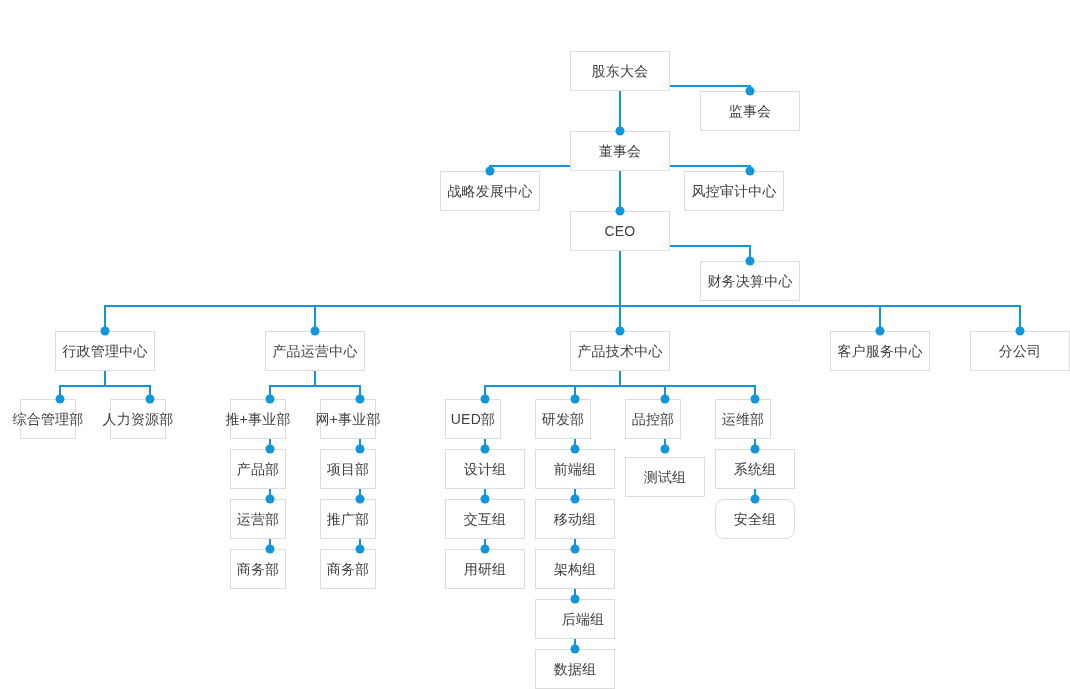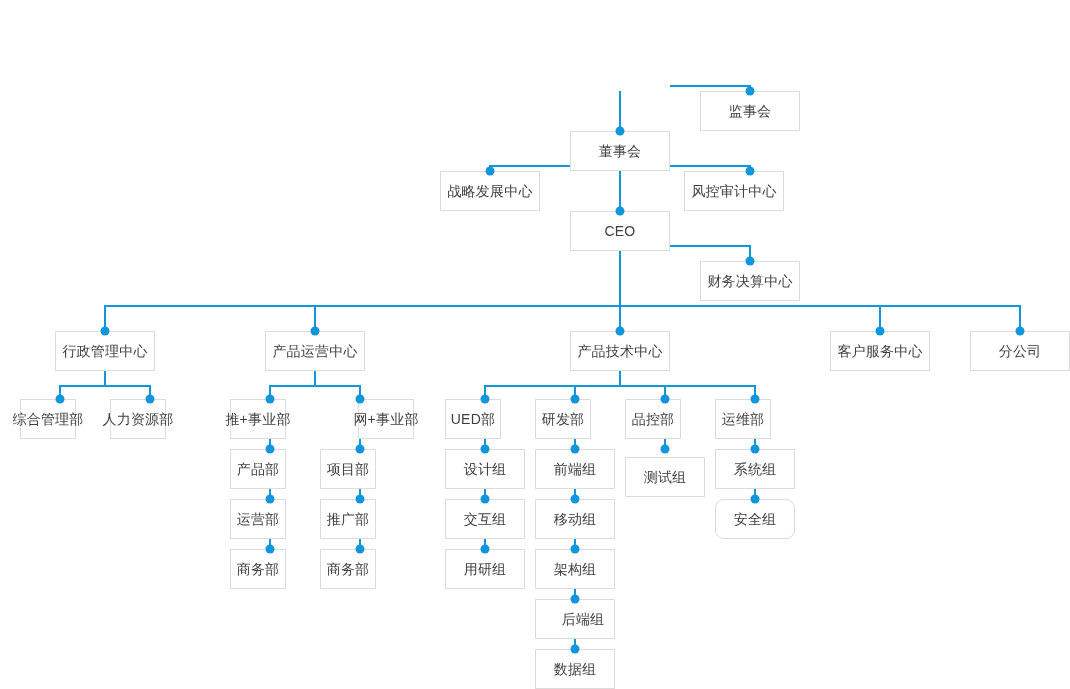--- a/index.html
+++ b/index.html
@@ -52,20 +52,21 @@
     background: #1296db;
     z-index: 4;
     transform: translate(-50%, -50%);
   }
 </style>
 </head>
 <body>
 
 <div id="org-chart">
 
+  <div class="node wide" style="left:570px; top:51px;">股东大会</div>
 
   <div class="line h" style="left:670px; top:85px; width:80px;"></div>
   <div class="line v" style="left:749px; top:85px; height:6px;"></div>
   <div class="dot" style="left:750px; top:91px;"></div>
   <div class="node wide" style="left:700px; top:91px;">监事会</div>
 
   <div class="line v" style="left:619px; top:91px; height:40px;"></div>
   <div class="dot" style="left:620px; top:131px;"></div>
 
   <div class="node wide" style="left:570px; top:131px;">董事会</div>
@@ -123,21 +124,21 @@
   <div class="node dept" style="left:20px; top:399px;">综合管理部</div>
   <div class="node dept" style="left:110px; top:399px;">人力资源部</div>
 
   <div class="line v" style="left:314px; top:371px; height:14px;"></div>
   <div class="line h" style="left:269px; top:385px; width:91px;"></div>
   <div class="line v" style="left:269px; top:385px; height:14px;"></div>
   <div class="line v" style="left:359px; top:385px; height:14px;"></div>
   <div class="dot" style="left:270px; top:399px;"></div>
   <div class="dot" style="left:360px; top:399px;"></div>
   <div class="node dept" style="left:230px; top:399px;">推+事业部</div>
-  <div class="node dept" style="left:320px; top:399px;margin-left:38px;">网+事业部</div>
+  <div class="node dept" style="left:320px; top:399px;">网+事业部</div>
 
   <div class="line v" style="left:269px; top:439px; height:10px;"></div>
   <div class="dot" style="left:270px; top:449px;"></div>
   <div class="node dept" style="left:230px; top:449px;">产品部</div>
 
   <div class="line v" style="left:269px; top:489px; height:10px;"></div>
   <div class="dot" style="left:270px; top:499px;"></div>
   <div class="node dept" style="left:230px; top:499px;">运营部</div>
 
   <div class="line v" style="left:269px; top:539px; height:10px;"></div>

